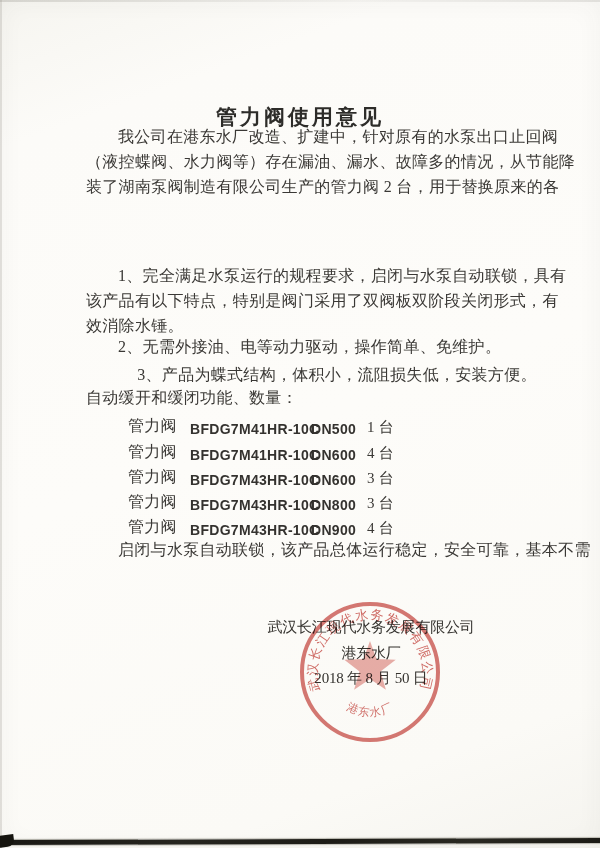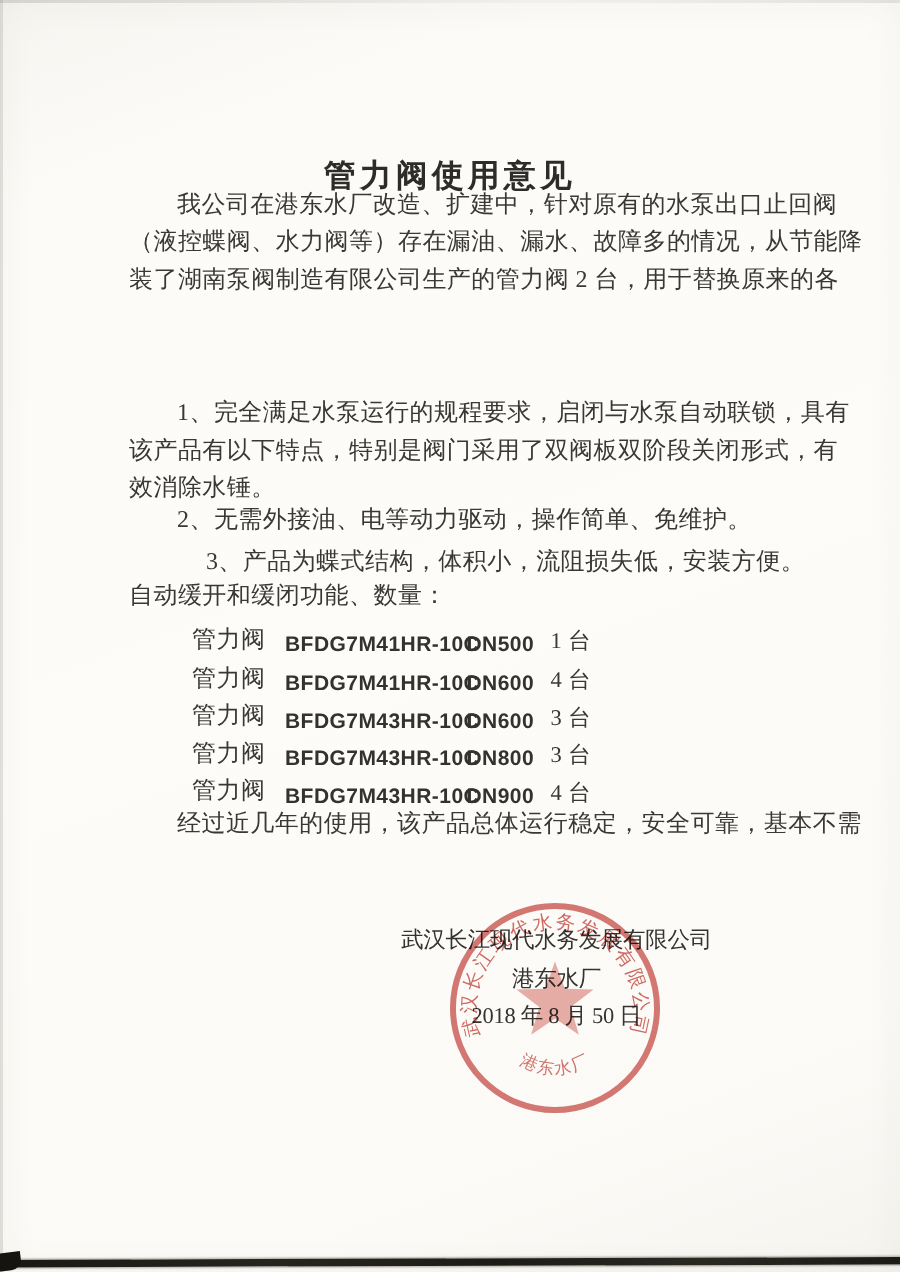--- a/index.html
+++ b/index.html
@@ -117,21 +117,21 @@
     </div>
     <div class="product-row">
       <span class="p-name">管力阀</span>
       <span class="p-model">BFDG7M43HR-10C</span>
       <span class="p-dn">DN900</span>
       <span class="p-qty">4 台</span>
     </div>
   </div>
 
   <div class="content blk-closing">
-    <div class="line indent">经过近几年的使用，该产品总体运行稳定，安全可靠，基本不需</div>
+    <div class="line indent">启闭与水泵自动联锁，该产品总体运行稳定，安全可靠，基本不需</div>
   </div>
 
   <div class="signature">
     <div class="sig-line">武汉长江现代水务发展有限公司</div>
     <div class="sig-line">港东水厂</div>
     <div class="sig-line">2018 年 8 月 50 日</div>
   </div>
 
   <div class="stamp">
     <svg width="164" height="164" viewBox="0 0 164 164">

